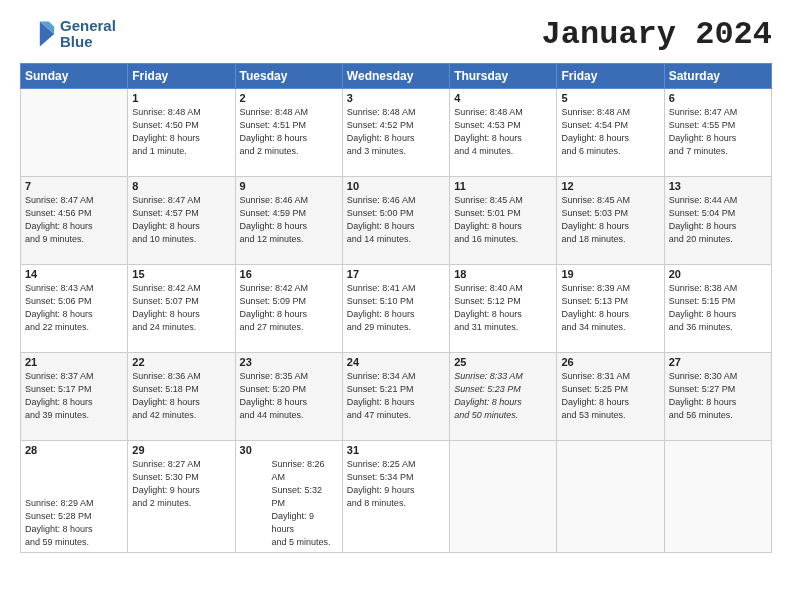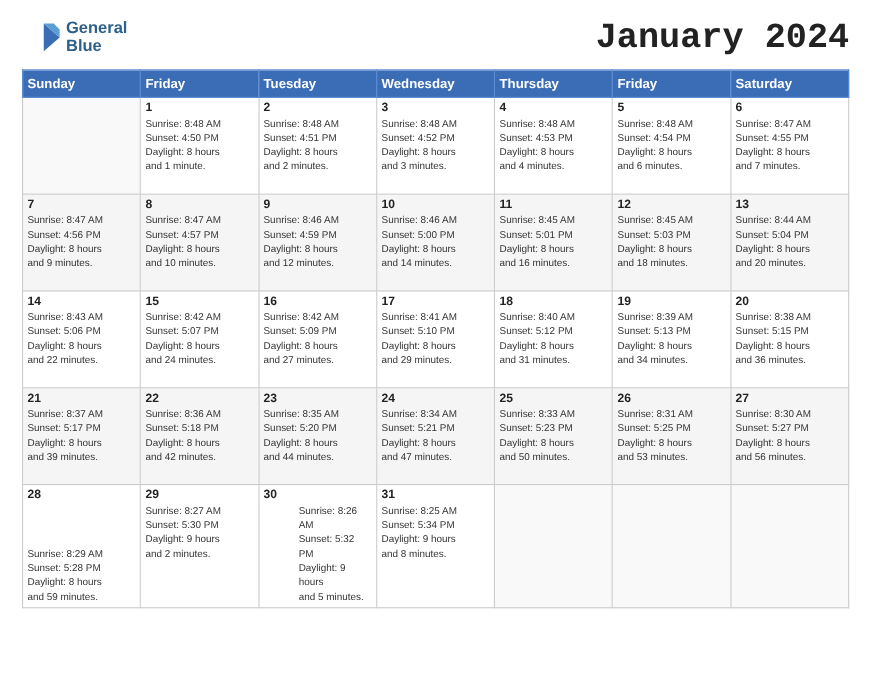--- a/index.html
+++ b/index.html
@@ -301,21 +301,21 @@
           </td>
           <td class="row-shade">
             <div class="day-number">24</div>
             <div class="day-info" style="white-space: pre-line;">Sunrise: 8:34 AM
 Sunset: 5:21 PM
 Daylight: 8 hours
 and 47 minutes.</div>
           </td>
           <td class="row-shade">
             <div class="day-number">25</div>
-            <div class="day-info" style="white-space: pre-line;">Sunrise: 8:33 AM
+            <div class="day-info" style="white-space: pre-line; font-style: italic;">Sunrise: 8:33 AM
 Sunset: 5:23 PM
 Daylight: 8 hours
 and 50 minutes.</div>
           </td>
           <td class="row-shade">
             <div class="day-number">26</div>
             <div class="day-info" style="white-space: pre-line;">Sunrise: 8:31 AM
 Sunset: 5:25 PM
 Daylight: 8 hours
 and 53 minutes.</div>

